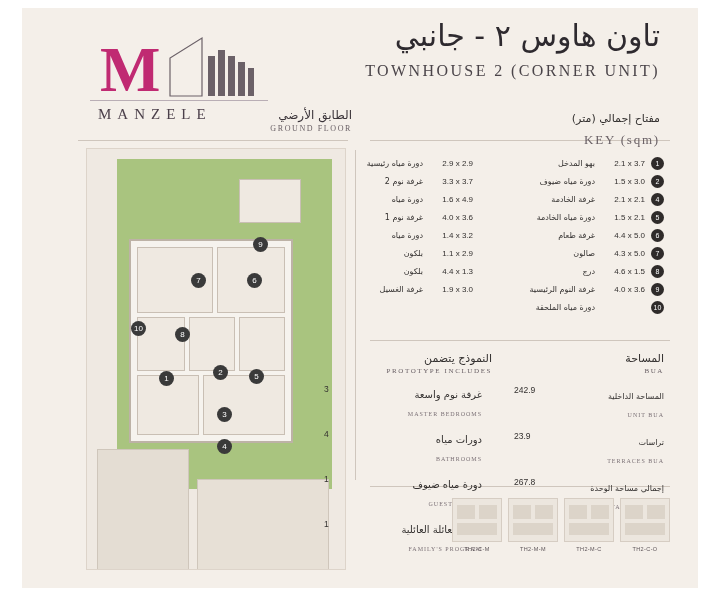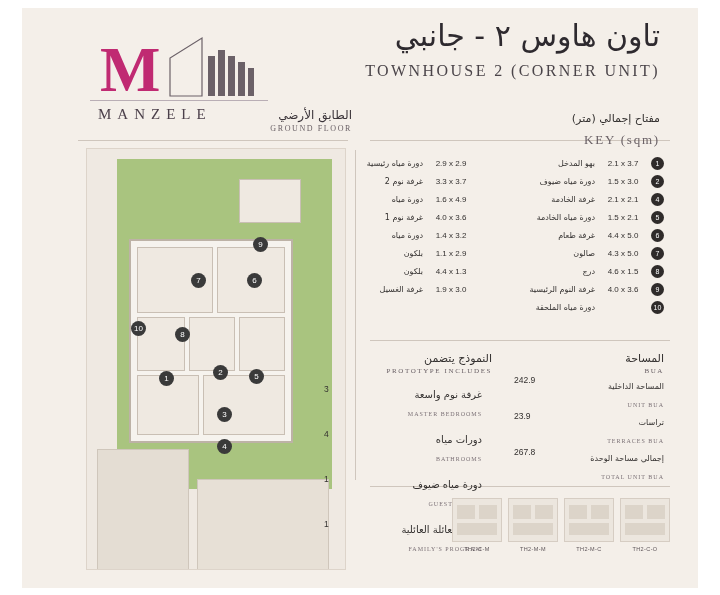--- a/index.html
+++ b/index.html
@@ -31,30 +31,30 @@
   .path{position:absolute;left:10px;top:300px;width:90px;height:120px;background:#e4ddd3;border:1px solid #cfc6bb;}
   .badge{position:absolute;width:15px;height:15px;border-radius:50%;background:#3a3a3a;color:#fff;font-size:8px;line-height:15px;text-align:center;font-family:"Liberation Sans",sans-serif;}
   .key-title-ar{position:absolute;right:60px;top:112px;width:260px;text-align:right;font-size:11px;color:#33302f;direction:rtl;font-family:"DejaVu Sans",sans-serif;}
   .key-title-en{position:absolute;right:60px;top:132px;width:260px;text-align:right;font-size:13px;letter-spacing:1.8px;color:#6a6166;font-family:"Liberation Serif",serif;}
 
   .keycol{position:absolute;top:154px;width:150px;}
   .keycol.right{right:56px;}
   .keycol.left{right:228px;}
   .keyrow{display:flex;align-items:center;justify-content:flex-end;height:18px;}
   .keyrow .lbl{font-size:8px;color:#33302f;direction:rtl;text-align:right;font-family:"DejaVu Sans",sans-serif;flex:1;padding-right:6px;}
-  .keyrow .dim{font-size:8px;color:#33302f;width:44px;text-align:center;font-family:"Liberation Sans",sans-serif;}
+  .keyrow .dim{font-size:8px;color:#33302f;width:44px;text-align:right;font-family:"Liberation Sans",sans-serif;}
   .keyrow .num{width:13px;height:13px;border-radius:50%;background:#2f2b2a;color:#fff;font-size:7px;line-height:13px;text-align:center;margin-left:6px;font-family:"Liberation Sans",sans-serif;}
   .keyrow .numghost{width:13px;height:13px;margin-left:6px;}
 
   
   .bt-title-ar{font-size:11px;color:#33302f;direction:rtl;text-align:right;font-family:"DejaVu Sans",sans-serif;}
   .bt-title-en{font-size:7px;letter-spacing:1.6px;color:#6a6166;text-align:right;font-family:"Liberation Serif",serif;margin-top:2px;}
   .bua{position:absolute;right:56px;top:352px;width:150px;}
   .proto{position:absolute;right:228px;top:352px;width:168px;}
-  .bua-row{display:flex;justify-content:space-between;align-items:flex-start;}
+  .bua-row{display:flex;justify-content:space-between;align-items:flex-start;margin-top:10px;}
   .bua-row .rlab{text-align:right;direction:rtl;flex:1;}
   .bua-row .rlab .ar{font-size:8px;color:#33302f;font-family:"DejaVu Sans",sans-serif;}
   .bua-row .rlab .en{font-size:6px;letter-spacing:1px;color:#7c7view;color:#7c7277;font-family:"Liberation Serif",serif;}
   .bua-row .val{font-size:8.5px;color:#33302f;width:42px;text-align:left;font-family:"Liberation Sans",sans-serif;}
   .pr-row{display:flex;justify-content:space-between;align-items:flex-start;margin-top:9px;}
   .pr-row .rlab{text-align:right;direction:rtl;flex:1;padding-right:10px;}
   .pr-row .rlab .ar{font-size:10px;color:#33302f;font-family:"DejaVu Sans",sans-serif;}
   .pr-row .rlab .en{font-size:6px;letter-spacing:1px;color:#7c7277;font-family:"Liberation Serif",serif;}
   .pr-row .qty{font-size:8.5px;color:#33302f;width:12px;text-align:left;font-family:"Liberation Sans",sans-serif;}
 

